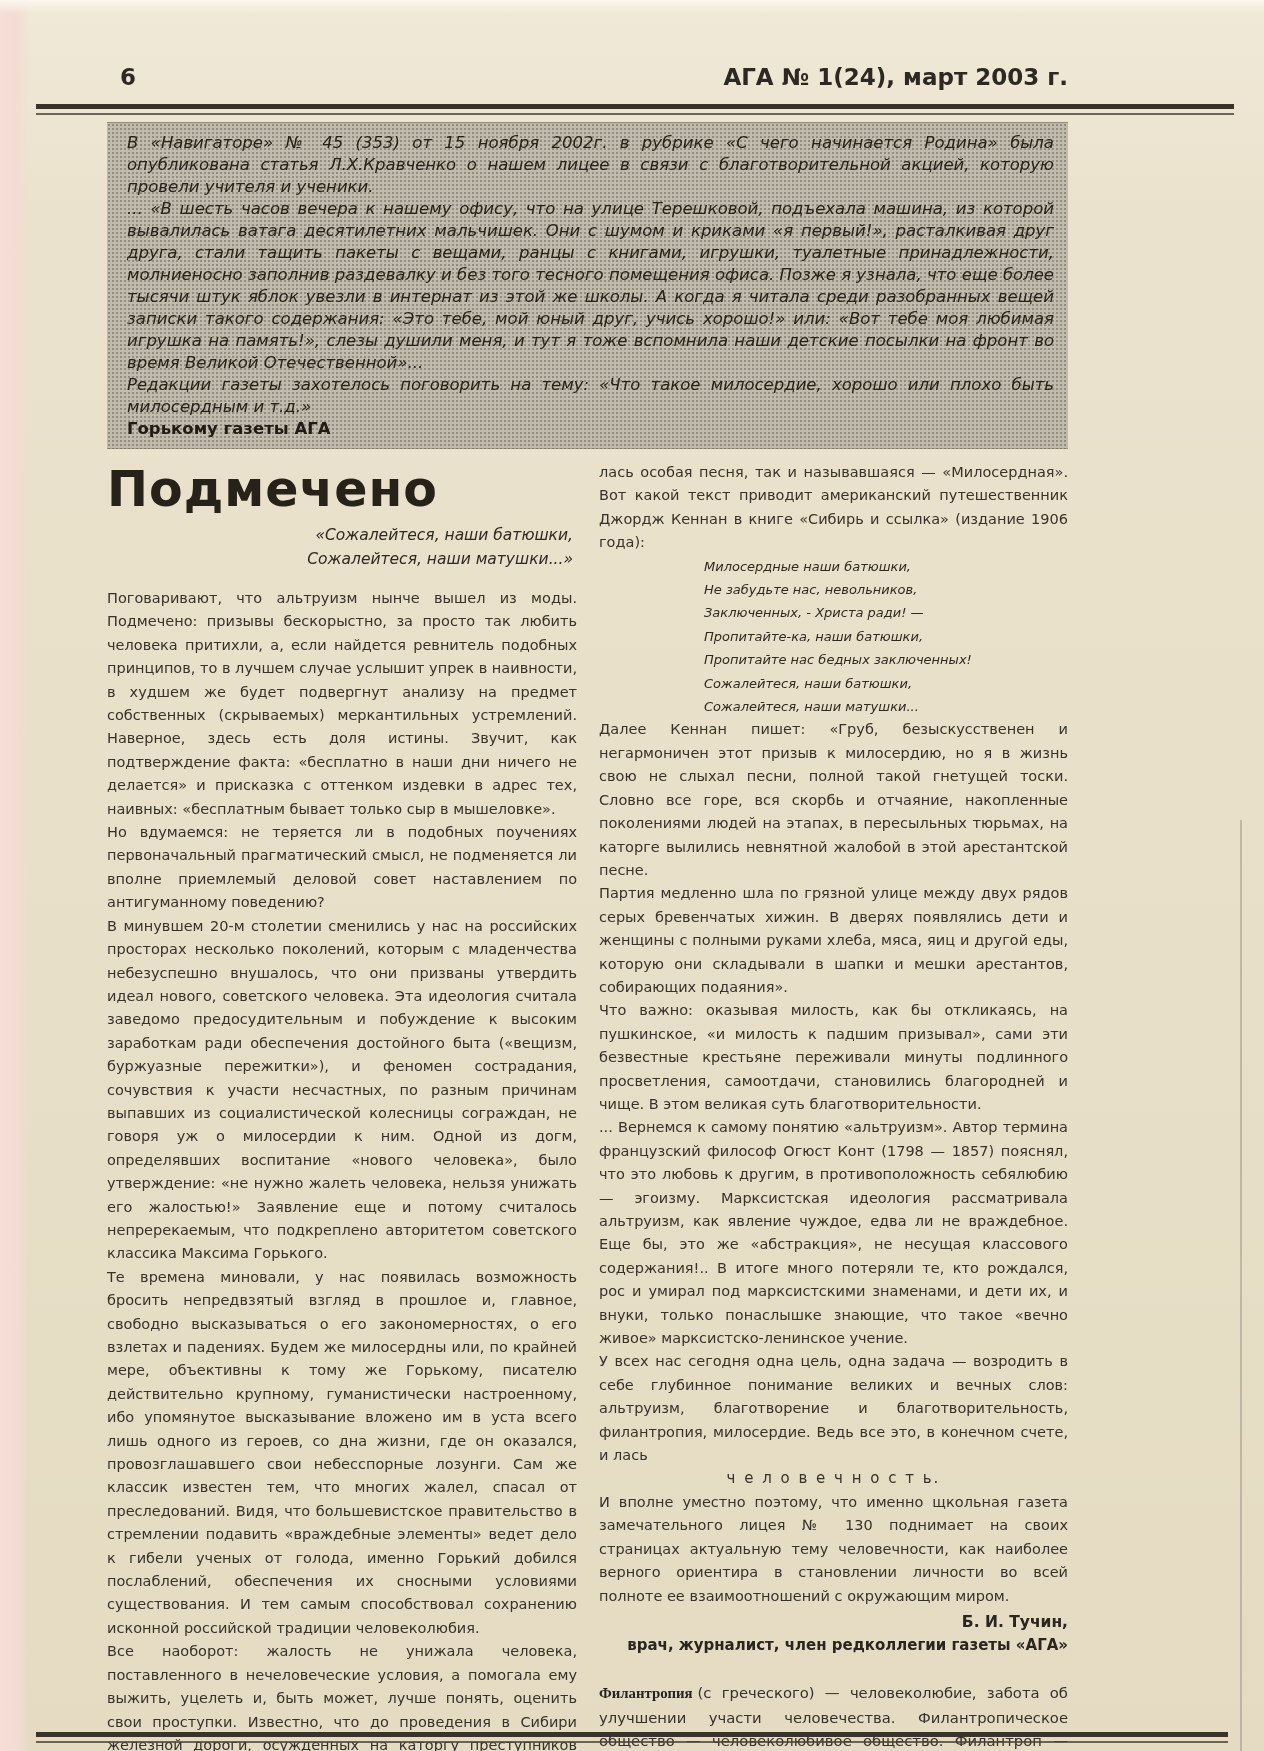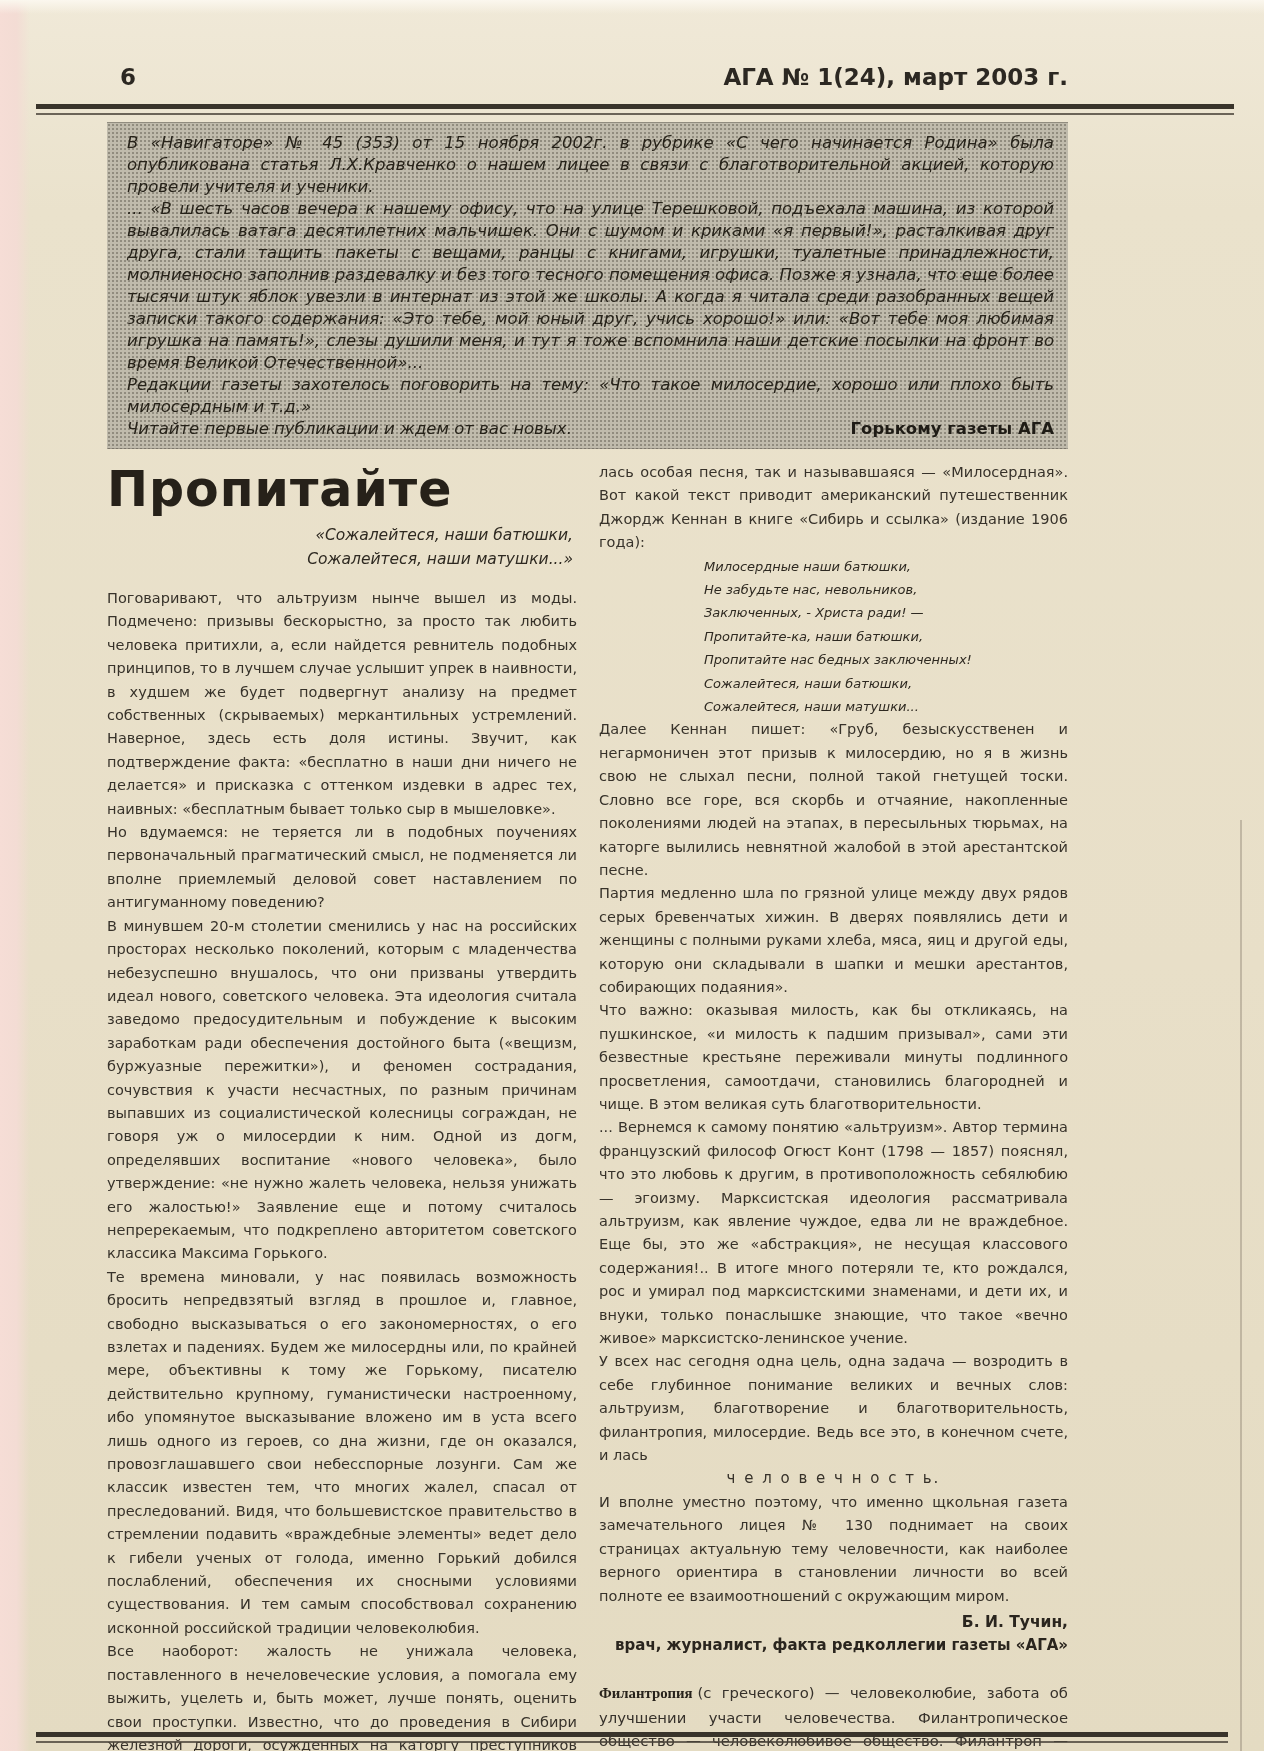--- a/index.html
+++ b/index.html
@@ -107,29 +107,28 @@
     <div class="rule-thin"></div>
   </div>
 
   <div class="content">
 
     <section class="lead-box">
       <p>В «Навигаторе» № 45 (353) от 15 ноября 2002г. в рубрике «С чего начинается Родина» была опубликована статья Л.Х.Кравченко о нашем лицее в связи с благотворительной акцией, которую провели учителя и ученики.</p>
       <p>... «В шесть часов вечера к нашему офису, что на улице Терешковой, подъехала машина, из которой вывалилась ватага десятилетних мальчишек. Они с шумом и криками «я первый!», расталкивая друг друга, стали тащить пакеты с вещами, ранцы с книгами, игрушки, туалетные принадлежности, молниеносно заполнив раздевалку и без того тесного помещения офиса. Позже я узнала, что еще более тысячи штук яблок увезли в интернат из этой же школы. А когда я читала среди разобранных вещей записки такого содержания: «Это тебе, мой юный друг, учись хорошо!» или: «Вот тебе моя любимая игрушка на память!», слезы душили меня, и тут я тоже вспомнила наши детские посылки на фронт во время Великой Отечественной»...</p>
       <p>Редакции газеты захотелось поговорить на тему: «Что такое милосердие, хорошо или плохо быть милосердным и т.д.»</p>
       <div class="lead-last">
-        <span>Читайте первые публикации и ждем от вас новых.</span>
         <span class="lead-sig">Горькому газеты АГА</span>
       </div>
     </section>
 
     <div class="columns">
 
       <div class="col-left">
-        <h1 class="title">Пропитайте</h1>
+        <h1 class="title">Подмечено</h1>
         <div class="epigraph">«Сожалейтеся, наши батюшки,
 Сожалейтеся, наши матушки...»</div>
         <p class="body-p">Поговаривают, что альтруизм нынче вышел из моды. Подмечено: призывы бескорыстно, за просто так любить человека притихли, а, если найдется ревнитель подобных принципов, то в лучшем случае услышит упрек в наивности, в худшем же будет подвергнут анализу на предмет собственных (скрываемых) меркантильных устремлений. Наверное, здесь есть доля истины. Звучит, как подтверждение факта: «бесплатно в наши дни ничего не делается» и присказка с оттенком издевки в адрес тех, наивных: «бесплатным бывает только сыр в мышеловке».</p>
         <p class="body-p">Но вдумаемся: не теряется ли в подобных поучениях первоначальный прагматический смысл, не подменяется ли вполне приемлемый деловой совет наставлением по антигуманному поведению?</p>
         <p class="body-p">В минувшем 20-м столетии сменились у нас на российских просторах несколько поколений, которым с младенчества небезуспешно внушалось, что они призваны утвердить идеал нового, советского человека. Эта идеология считала заведомо предосудительным и побуждение к высоким заработкам ради обеспечения достойного быта («вещизм, буржуазные пережитки»), и феномен сострадания, сочувствия к участи несчастных, по разным причинам выпавших из социалистической колесницы сограждан, не говоря уж о милосердии к ним. Одной из догм, определявших воспитание «нового человека», было утверждение: «не нужно жалеть человека, нельзя унижать его жалостью!» Заявление еще и потому считалось непререкаемым, что подкреплено авторитетом советского классика Максима Горького.</p>
         <p class="body-p">Те времена миновали, у нас появилась возможность бросить непредвзятый взгляд в прошлое и, главное, свободно высказываться о его закономерностях, о его взлетах и падениях. Будем же милосердны или, по крайней мере, объективны к тому же Горькому, писателю действительно крупному, гуманистически настроенному, ибо упомянутое высказывание вложено им в уста всего лишь одного из героев, со дна жизни, где он оказался, провозглашавшего свои небесспорные лозунги. Сам же классик известен тем, что многих жалел, спасал от преследований. Видя, что большевистское правительство в стремлении подавить «враждебные элементы» ведет дело к гибели ученых от голода, именно Горький добился послаблений, обеспечения их сносными условиями существования. И тем самым способствовал сохранению исконной российской традиции человеколюбия.</p>
         <p class="body-p">Все наоборот: жалость не унижала человека, поставленного в нечеловеческие условия, а помогала ему выжить, уцелеть и, быть может, лучше понять, оценить свои проступки. Известно, что до проведения в Сибири железной дороги, осужденных на каторгу преступников гнали через сибирские непомерные версты закованными в кандалы, голодными, плохо одетыми, странствия растягивались на месяцы, иногда на годы. И вот при подходе к селениям конвой позволял просить подаяние. Тогда затягива-</p>
       </div>
 
       <div class="col-right">
@@ -142,21 +141,21 @@
 Сожалейтеся, наши батюшки,
 Сожалейтеся, наши матушки...</div>
         <p class="body-p">Далее Кеннан пишет: «Груб, безыскусственен и негармоничен этот призыв к милосердию, но я в жизнь свою не слыхал песни, полной такой гнетущей тоски. Словно все горе, вся скорбь и отчаяние, накопленные поколениями людей на этапах, в пересыльных тюрьмах, на каторге вылились невнятной жалобой в этой арестантской песне.</p>
         <p class="body-p">Партия медленно шла по грязной улице между двух рядов серых бревенчатых хижин. В дверях появлялись дети и женщины с полными руками хлеба, мяса, яиц и другой еды, которую они складывали в шапки и мешки арестантов, собирающих подаяния».</p>
         <p class="body-p">Что важно: оказывая милость, как бы откликаясь, на пушкинское, «и милость к падшим призывал», сами эти безвестные крестьяне переживали минуты подлинного просветления, самоотдачи, становились благородней и чище. В этом великая суть благотворительности.</p>
         <p class="body-p">... Вернемся к самому понятию «альтруизм». Автор термина французский философ Огюст Конт (1798 — 1857) пояснял, что это любовь к другим, в противоположность себялюбию — эгоизму. Марксистская идеология рассматривала альтруизм, как явление чуждое, едва ли не враждебное. Еще бы, это же «абстракция», не несущая классового содержания!.. В итоге много потеряли те, кто рождался, рос и умирал под марксистскими знаменами, и дети их, и внуки, только понаслышке знающие, что такое «вечно живое» марксистско-ленинское учение.</p>
         <p class="body-p">У всех нас сегодня одна цель, одна задача — возродить в себе глубинное понимание великих и вечных слов: альтруизм, благотворение и благотворительность, филантропия, милосердие. Ведь все это, в конечном счете, и лась</p>
         <div class="spaced-line">ч е л о в е ч н о с т ь.</div>
         <p class="body-p">И вполне уместно поэтому, что именно щкольная газета замечательного лицея № 130 поднимает на своих страницах актуальную тему человечности, как наиболее верного ориентира в становлении личности во всей полноте ее взаимоотношений с окружающим миром.</p>
         <div class="sig-name">Б. И. Тучин,</div>
-        <div class="sig-role">врач, журналист, факта редколлегии газеты «АГА»</div>
+        <div class="sig-role">врач, журналист, член редколлегии газеты «АГА»</div>
 
         <div class="defs">
           <p class="def"><b class="def-term">Филантропия</b><span>(с греческого) — человеколюбие, забота об улучшении участи человечества. Филантропическое общество — человеколюбивое общество. Филантроп — человек, посвятивший себя делу, приносящему пользу ближнему.</span></p>
 
         </div>
       </div>
 
     </div>
   </div>
 

